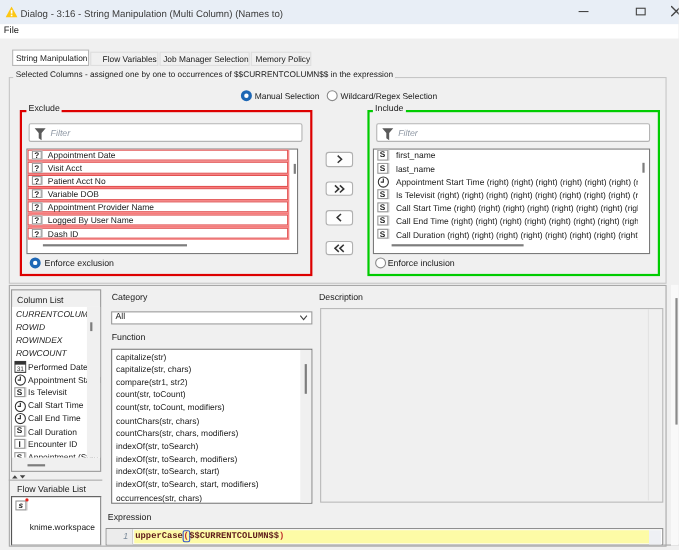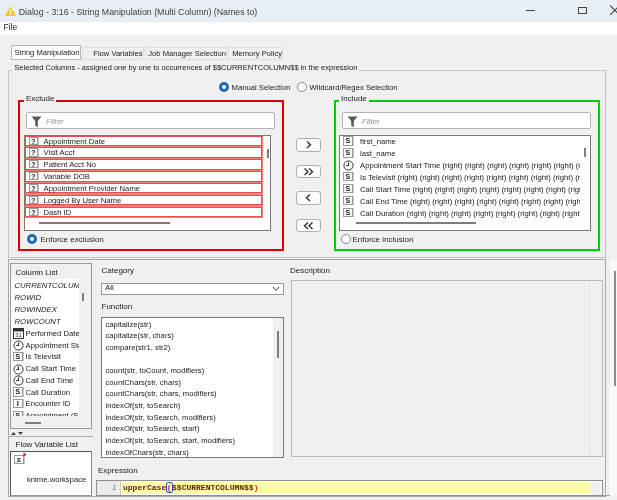--- a/index.html
+++ b/index.html
@@ -248,28 +248,29 @@
 <div class="abs" style="left:101px;top:283px;width:183px;height:12px;background:#fff;border:1px solid #999;"></div>
 <div class="lbl" style="left:105px;top:283px;">All</div>
 <svg class="abs" style="left:272px;top:286px" width="8" height="6" viewBox="0 0 8 6">
     <path d="M1 1 L4 4.5 L7 1" fill="none" stroke="#444" stroke-width="1"></path>
   </svg>
 <div class="lbl" style="left:101.5px;top:302px;">Function</div>
 <div class="listbox" style="left:101px;top:316.5px;width:183px;height:141.5px;" id="funclist">
     <div class="row" style="left:3.5px;top:2px;width:175px;">capitalize(str)</div>
     <div class="row" style="left:3.5px;top:13.65px;width:175px;">capitalize(str, chars)</div>
     <div class="row" style="left:3.5px;top:25.3px;width:175px;">compare(str1, str2)</div>
+    <div class="row" style="left:3.5px;top:36.95px;width:175px;">count(str, toCount)</div>
     <div class="row" style="left:3.5px;top:48.6px;width:175px;">count(str, toCount, modifiers)</div>
     <div class="row" style="left:3.5px;top:60.25px;width:175px;">countChars(str, chars)</div>
     <div class="row" style="left:3.5px;top:71.9px;width:175px;">countChars(str, chars, modifiers)</div>
     <div class="row" style="left:3.5px;top:83.55px;width:175px;">indexOf(str, toSearch)</div>
     <div class="row" style="left:3.5px;top:95.2px;width:175px;">indexOf(str, toSearch, modifiers)</div>
     <div class="row" style="left:3.5px;top:106.85000000000001px;width:175px;">indexOf(str, toSearch, start)</div>
     <div class="row" style="left:3.5px;top:118.5px;width:175px;">indexOf(str, toSearch, start, modifiers)</div>
-    <div class="row" style="left:3.5px;top:130.15px;width:175px;">indexOfChars(str, chars)</div>
+    <div class="row" style="left:3.5px;top:130.15px;width:175px;">occurrences(str, chars)</div>
   <div class="abs" style="left:171px;top:0;width:11px;height:141px;background:#f0f0f0;"></div>
 </div>
 <div class="abs scrthumbv" style="left:277px;top:330.6px;height:27px;"></div>
 
 <div class="lbl" style="left:290px;top:266px;">Description</div>
 <div class="abs" style="left:290.5px;top:279.5px;width:312px;height:177.5px;background:#f0f0f0;border:1px solid #b9b9b9;"></div>
 <div class="abs" style="left:588.5px;top:281px;width:1px;height:174px;background:#e3e3e3;"></div>
 
 <div class="lbl" style="left:98px;top:466.3px;">Expression</div>
 <div class="abs" style="left:95.5px;top:479.5px;width:507px;height:16px;background:#fff;border:1px solid #8f8f8f;"></div>

